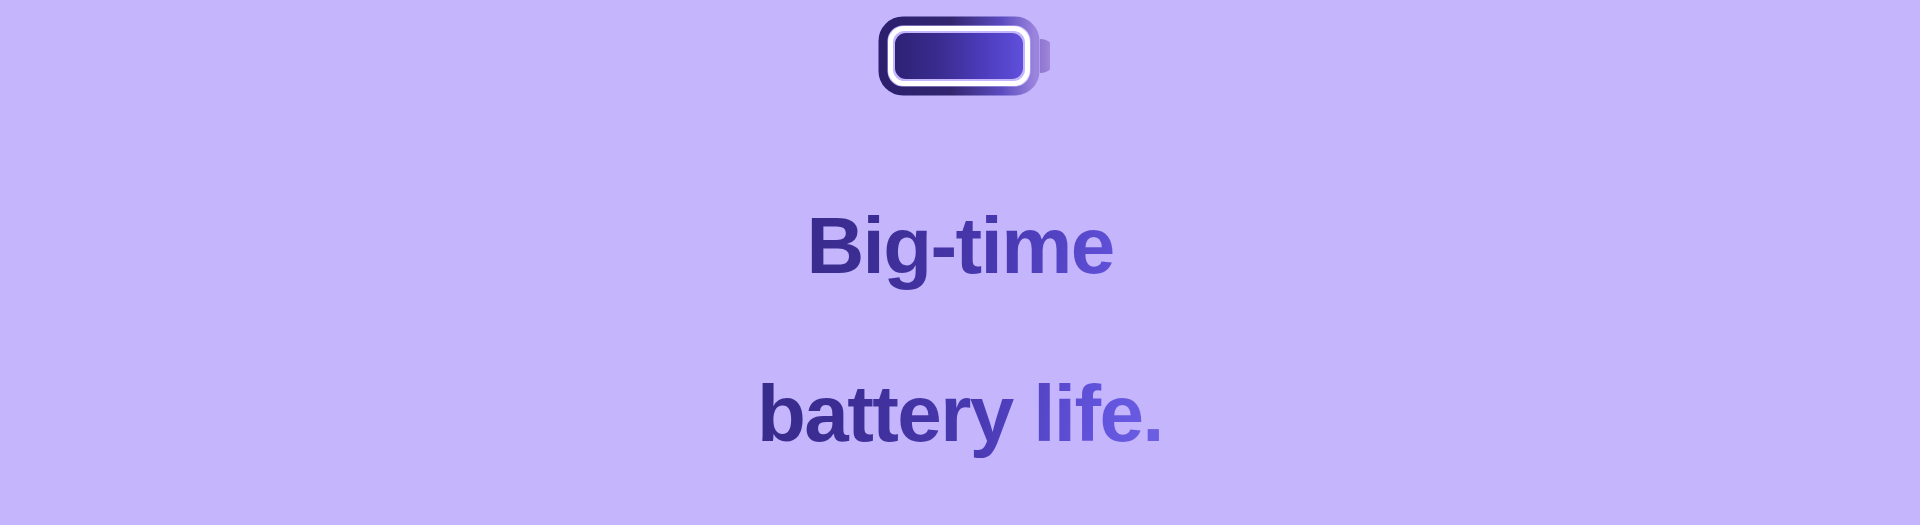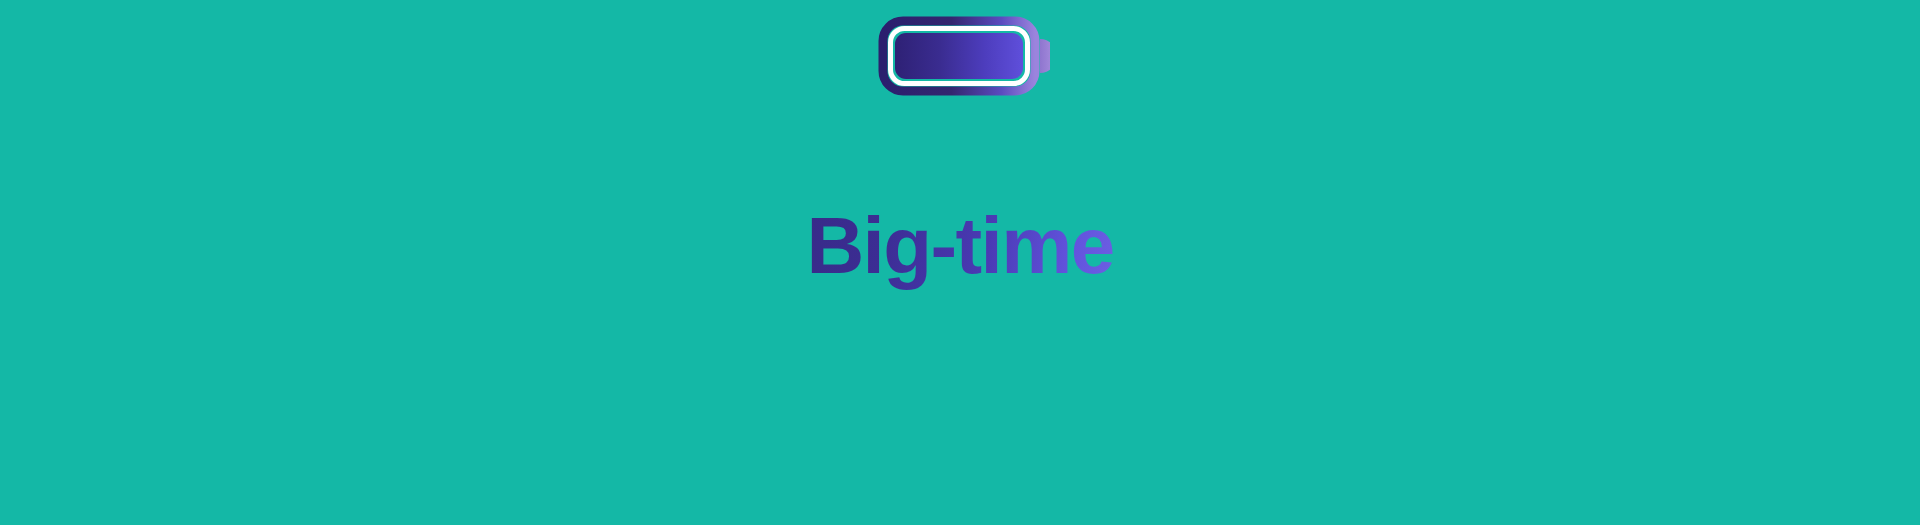--- a/index.html
+++ b/index.html
@@ -13,21 +13,21 @@
     height: 525px;
     background: #ffffff;
     font-family: "Liberation Sans", "DejaVu Sans", sans-serif;
     overflow: hidden;
   }
 
   .section {
     position: relative;
     width: 1920px;
     height: 525px;
-    background: #14b8a6;
+    background: #c4b5fd;
     display: flex;
     flex-direction: column;
     align-items: center;
   }
 
   
   .battery-icon-wrap {
     position: relative;
     width: 180px;
     height: 96px;
@@ -96,15 +96,16 @@
       <rect x="20.5" y="20.5" width="137" height="55" rx="14" ry="14" fill="none" stroke="#ffffff" stroke-width="5"></rect>
 
       <rect x="25" y="25" width="128" height="46" rx="11" ry="11" fill="url(#gradFill)"></rect>
 
       <path d="M 170 31 A 13 13 0 0 1 170 65 Z" fill="url(#gradNub)"></path>
     </svg>
   </div>
 
   <h2 class="headline">
     <span class="headline-line">Big-time</span>
+    <span class="headline-line">battery life.</span>
   </h2>
 
 </div>
 
 </body></html>

